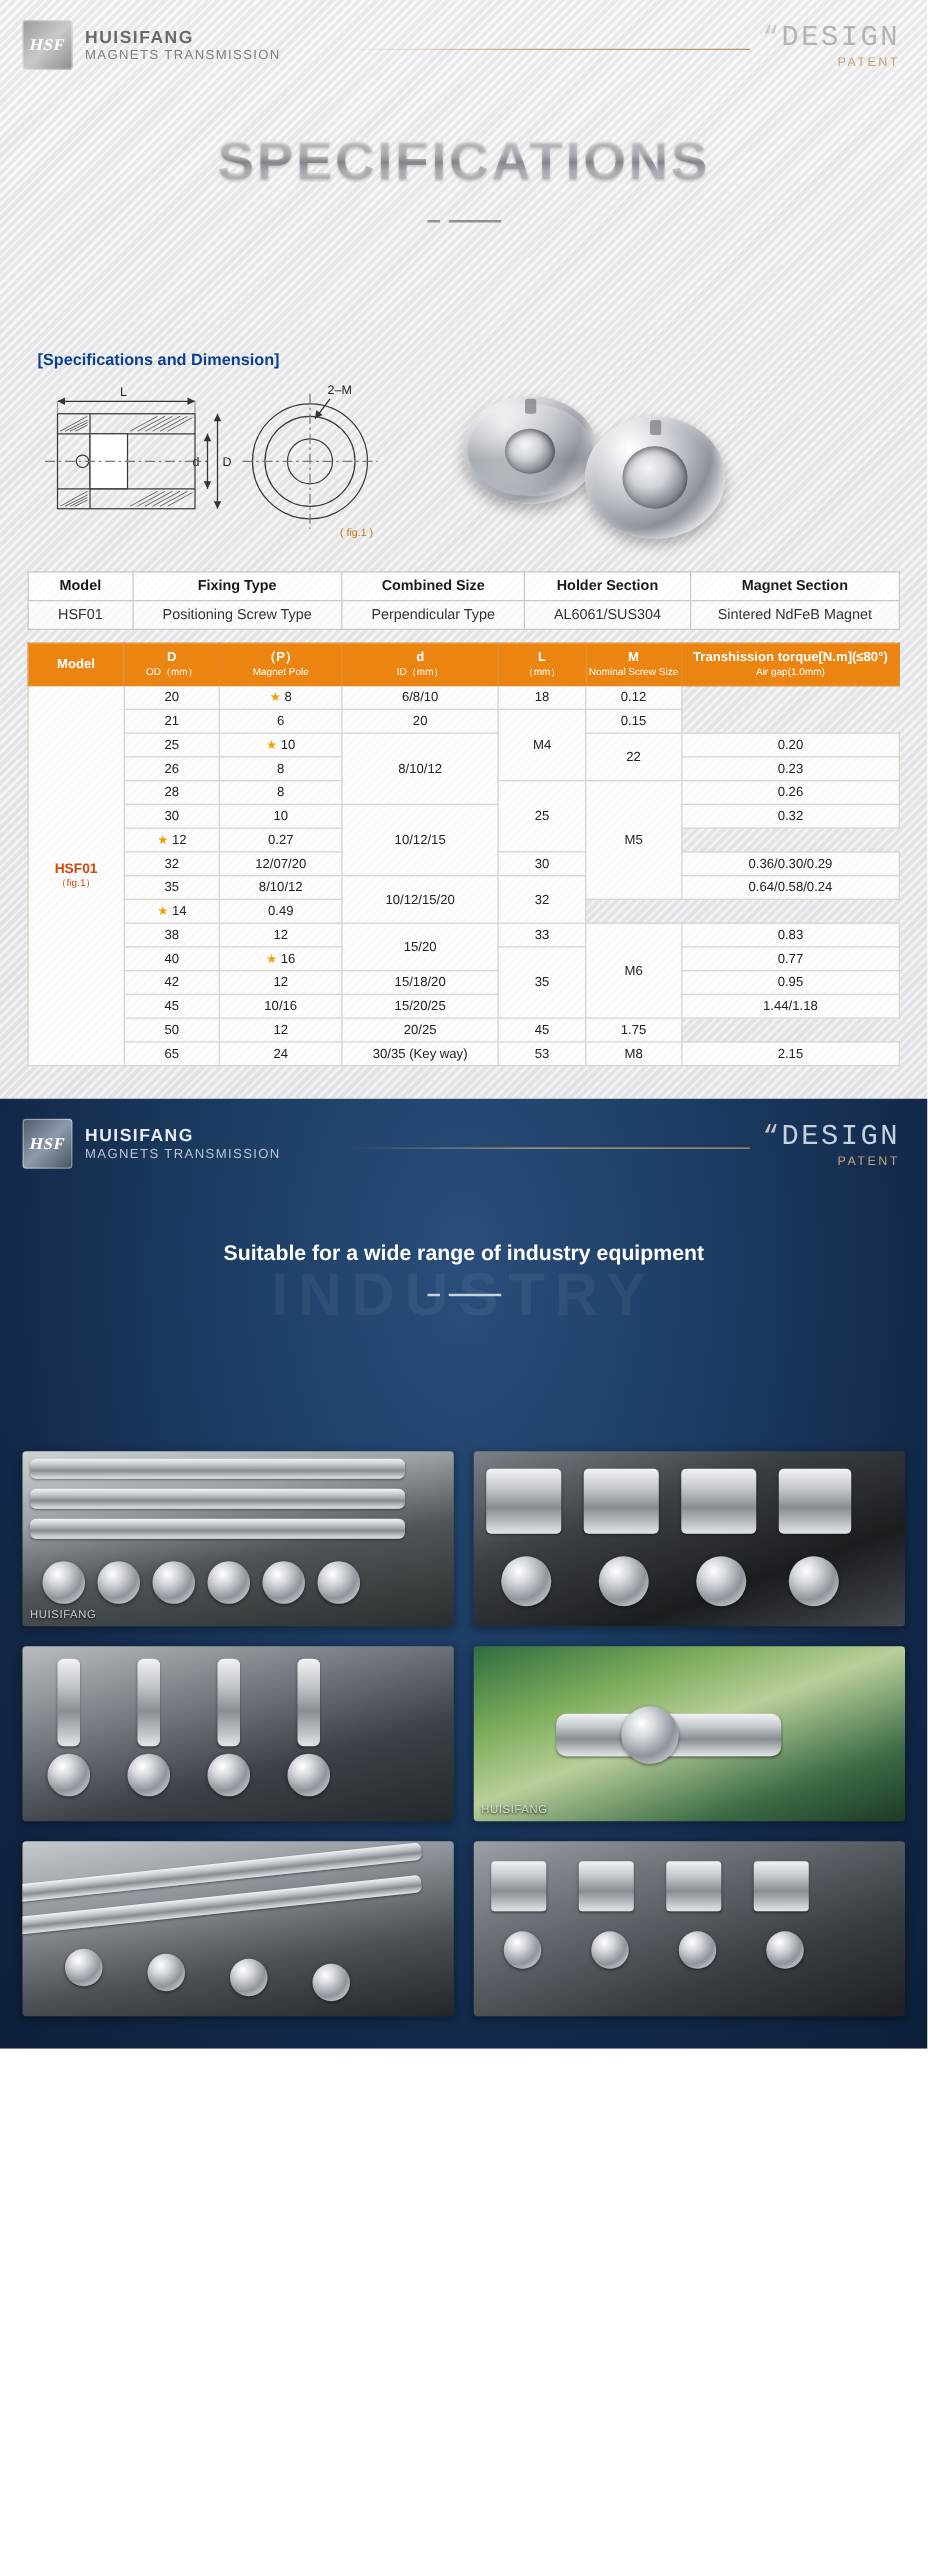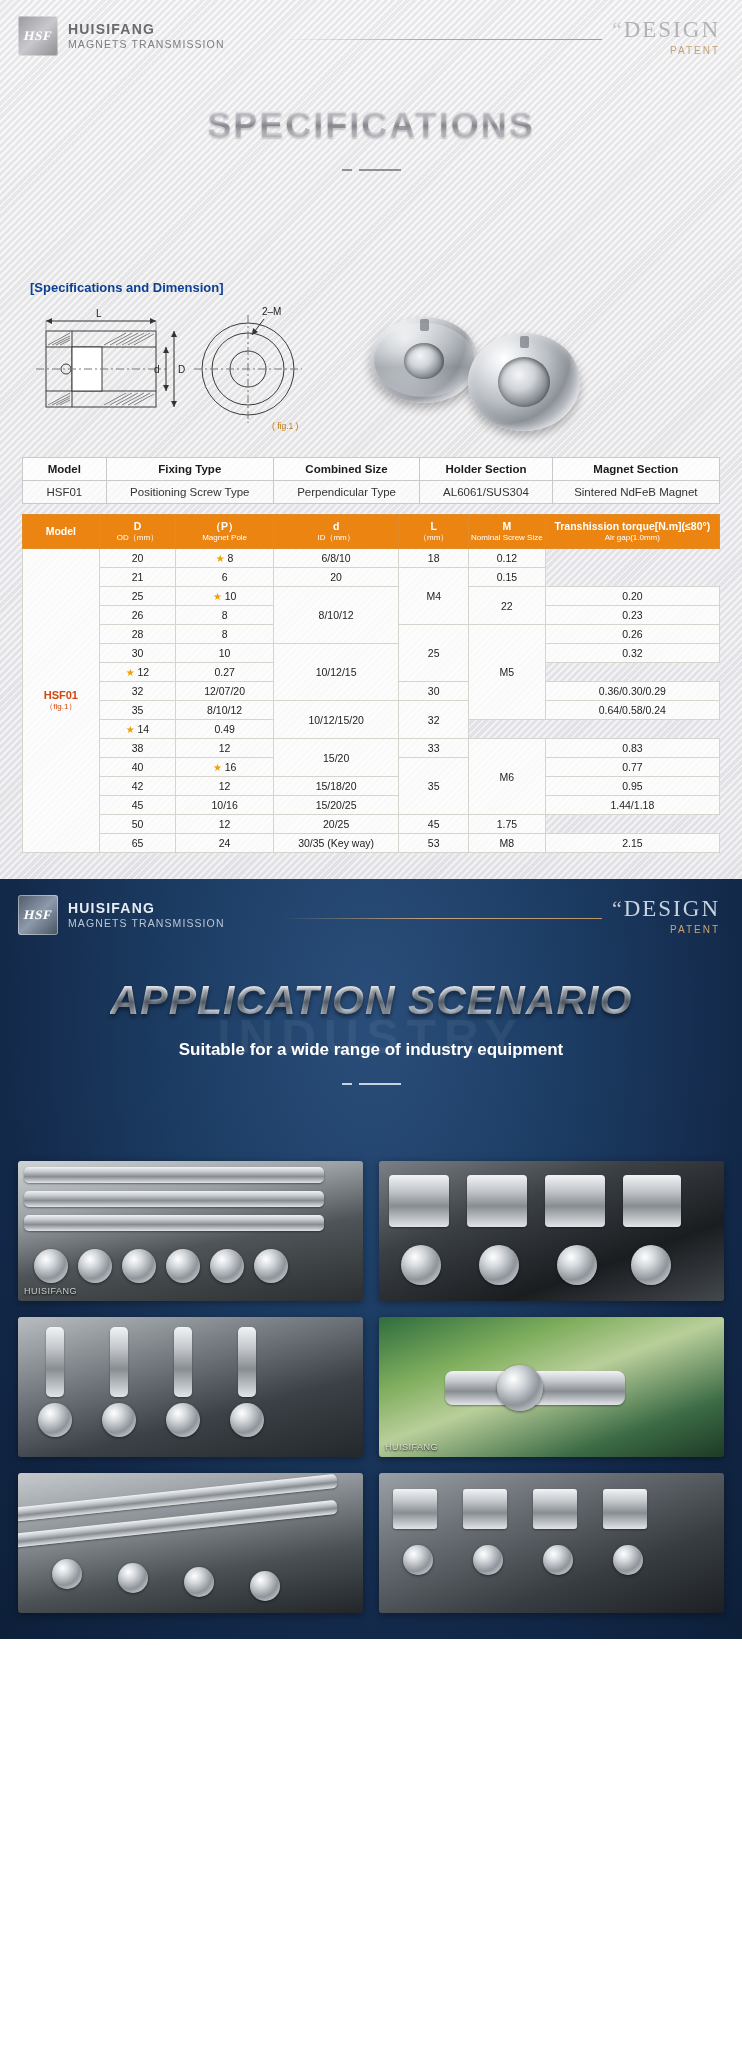--- a/index.html
+++ b/index.html
@@ -43,37 +43,37 @@
     font-size: 10.5px; letter-spacing:1.1px; color:#7d7d82;
   }
   .brand-right {
     margin-left:auto; text-align:right; padding-right:4px; position:relative;
   }
   .brand-right:before{
     content:""; position:absolute; left:-330px; top:22px; width:320px; height:1px;
     background: linear-gradient(90deg, rgba(200,200,205,0) 0%, #c2a37a 45%, #b9966b 100%);
   }
   .design-word {
-    font-size: 23px; letter-spacing:2px; color:#b2b2b7; font-family:Liberation Serif, serif;text-align:right;
+    font-size: 23px; letter-spacing:2px; color:#b2b2b7; font-family:Liberation Mono, monospace;text-align:right;
   }
   .design-word .q { color:#c8c8cc; font-size:22px; }
   .patent-word { font-size:10px; letter-spacing:2px; color:#c4a077; margin-top:2px; }
 
   .ghost-title {
     position:absolute; left:0; right:0; top:62px;
     text-align:center;
     font-size: 66px; font-weight:bold; letter-spacing: 10px;
     color: rgba(255,255,255,0.85);
     text-shadow: 0 1px 0 rgba(190,190,195,.55);
     pointer-events:none; user-select:none;
   }
   .main-title-wrap { position:relative; text-align:center; padding-top: 32px; }
   .main-title {
     display:inline-block;
-    font-size: 36px; font-weight: bold; letter-spacing: 2px;
+    font-size: 44px; font-weight: bold; letter-spacing: 2px;
     font-family:"Liberation Sans", sans-serif;
     background: linear-gradient(180deg,#ffffff 0%,#d6d6da 38%,#8f8f95 52%,#cfcfd4 66%,#ffffff 100%);
     -webkit-background-clip: text; background-clip: text; color: transparent;
     text-shadow: 0 2px 2px rgba(120,120,128,.45);
     filter: drop-shadow(0 1px 0 #fff);
   }
   .divider { text-align:center; margin-top:14px; }
   .divider .dash { display:inline-block; height:2px; background:#8f8f95; vertical-align:middle; }
   .divider .d1 { width:10px; }
   .divider .d2 { width:42px; margin-left:7px; }
@@ -481,21 +481,20 @@
       </div>
       <div class="brand-right">
         <div class="design-word"><span class="q">“</span><span>DESIGN</span></div>
         <div class="patent-word">PATENT</div>
       </div>
     </div>
 
     <div style="position:relative; height:180px;">
       <div class="ghost-title-dark">INDUSTRY</div>
       <div class="app-title-wrap">
-        <div class="app-title">APPLICATION SCENARIO</div>
         <div class="app-sub">Suitable for a wide range of industry equipment</div>
         <div class="divider-dark">
           <span class="dash d1"></span><span class="dash d2"></span>
         </div>
       </div>
     </div>
 
     <div class="grid">
       <div class="cell ph1">
         <div class="rollers">

